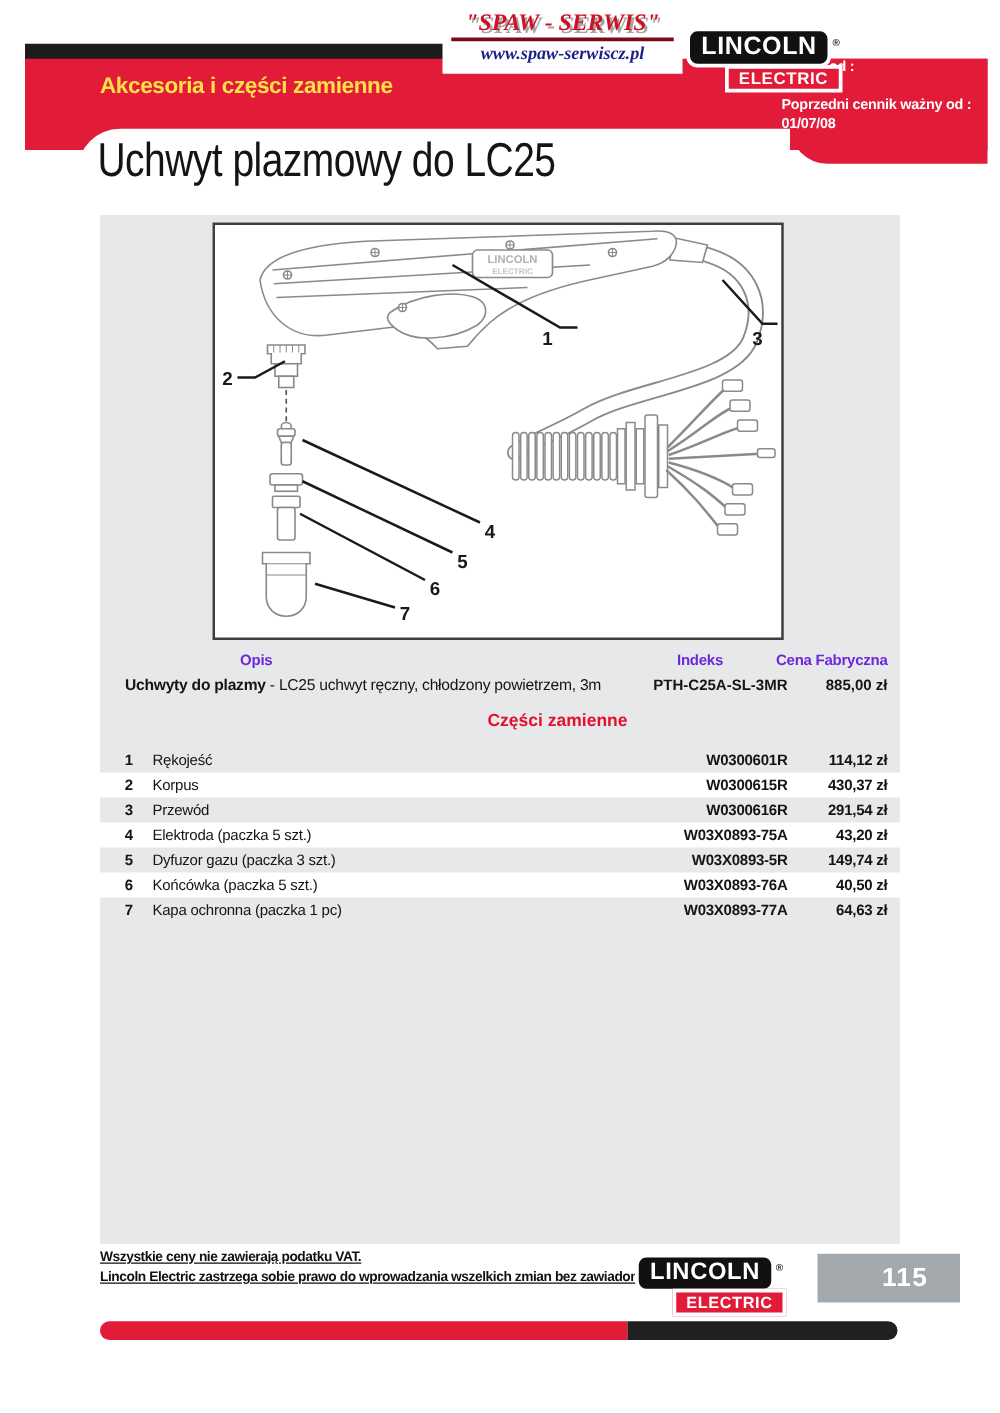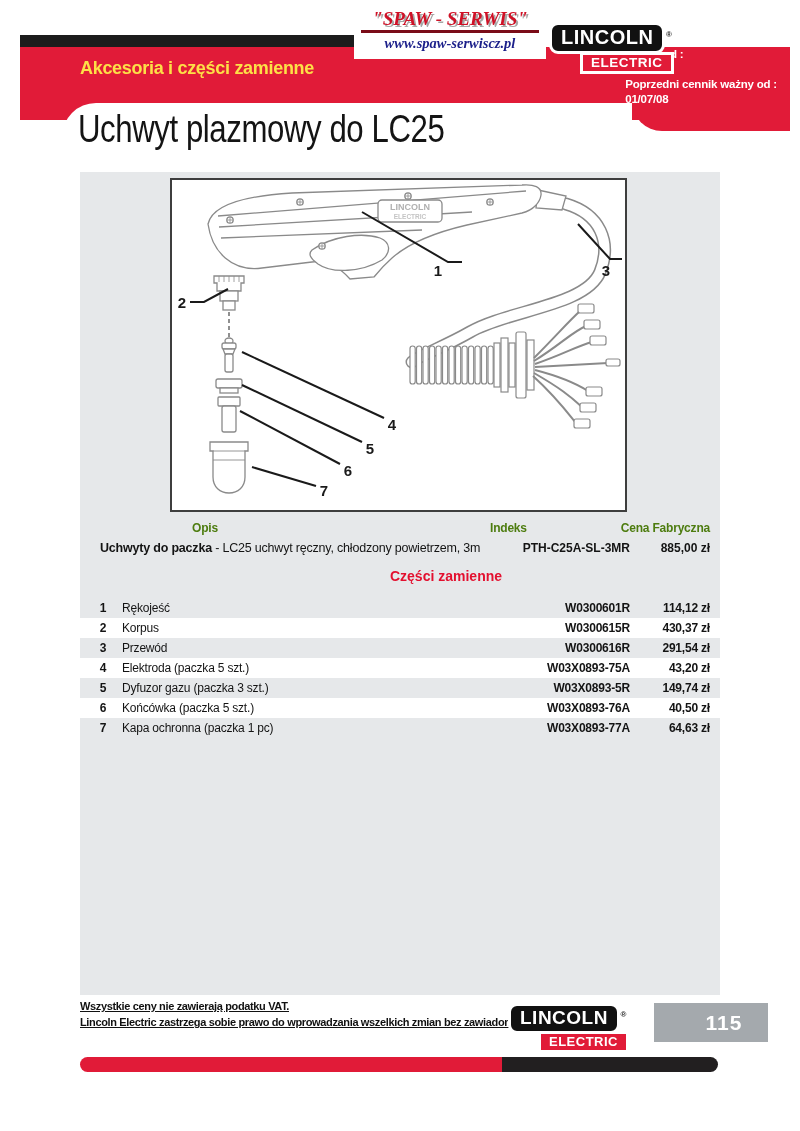--- a/index.html
+++ b/index.html
@@ -45,23 +45,23 @@
   #lincoln-footer .lin-pill{font-size:19px;}
   #lincoln-footer .lin-reg{right:-10px;top:4px;}
   #lincoln-footer .lin-sub{left:27px;top:25px;font-size:13px;}
 
   
   #panel{left:80px;top:172px;width:640px;height:823px;background:#e6e8ea;}
   #diagram-box{left:90px;top:6px;width:453px;height:330px;background:#fff;border:2px solid #3e3e3e;}
   #diagram-box svg{display:block;}
 
   
-  .red-h{color:#4d7c0f;font-weight:bold;font-size:12px;letter-spacing:-0.2px;}
+  .red-h{color:#6d28d9;font-weight:bold;font-size:12px;letter-spacing:-0.2px;}
   #h-opis{left:40px;top:349px;width:170px;text-align:center;}
-  #h-indeks{left:410px;top:349px;width:140px;text-align:left;}
+  #h-indeks{left:410px;top:349px;width:140px;text-align:center;}
   #h-cena{left:480px;top:349px;width:150px;text-align:right;}
   #prod-name{left:20px;top:369px;width:420px;font-size:12.5px;color:#141414;letter-spacing:-0.2px;}
   #prod-name b{font-weight:bold;}
   #prod-indeks{left:410px;top:369px;width:140px;text-align:right;font-weight:bold;font-size:12px;color:#141414;}
   #prod-cena{left:480px;top:369px;width:150px;text-align:right;font-weight:bold;font-size:12px;color:#141414;}
   #section-title{left:0;top:396px;width:640px;text-align:center;color:#e3102f;
                  font-weight:bold;font-size:14px;padding-left:46px;}
   #rows{left:0;top:426px;width:640px;}
   .row{position:relative;width:640px;height:20px;font-size:12px;color:#141414;letter-spacing:-0.2px;}
   .row.even{background:#ffffff;}
@@ -252,21 +252,21 @@
           <text x="152" y="316">7</text>
         </g>
       </svg>
     </div>
 
     <div class="abs red-h" id="h-opis">Opis</div>
     <div class="abs red-h" id="h-indeks">Indeks</div>
     <div class="abs red-h" id="h-cena">Cena Fabryczna</div>
 
     <div class="abs" id="prod-name">
-      <b>Uchwyty do paczka</b><span> - LC25 uchwyt ręczny, chłodzony powietrzem, 3m</span>
+      <b>Uchwyty do plazmy</b><span> - LC25 uchwyt ręczny, chłodzony powietrzem, 3m</span>
     </div>
     <div class="abs" id="prod-indeks">PTH-C25A-SL-3MR</div>
     <div class="abs" id="prod-cena">885,00 zł</div>
 
     <div class="abs" id="section-title">Części zamienne</div>
 
     <div class="abs" id="rows">
       <div class="row">
         <span class="no">1</span>
         <span class="nm">Rękojeść</span>

